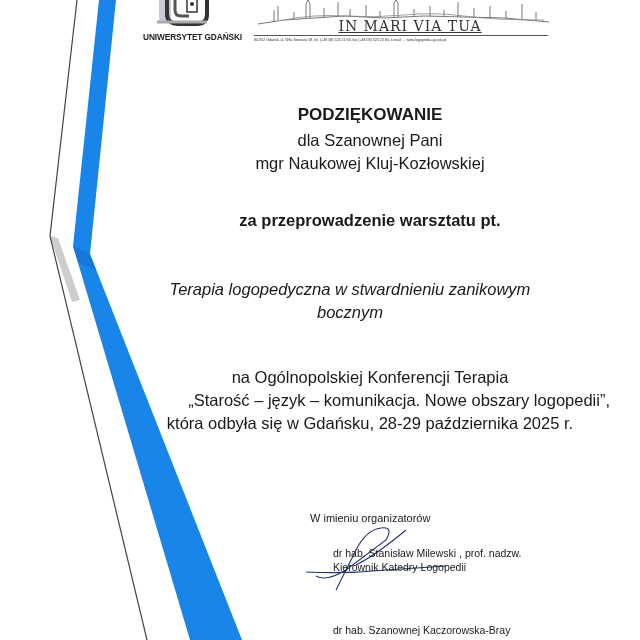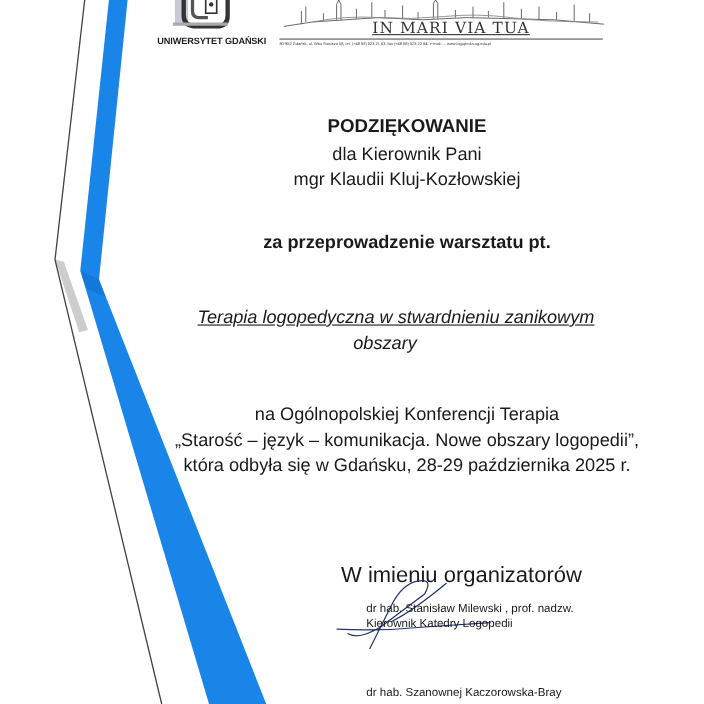--- a/index.html
+++ b/index.html
@@ -27,26 +27,26 @@
       position: absolute; left: 254px; top: 38px; width: 300px;
       font-family: "Liberation Sans", sans-serif; font-size: 3.6px; color: #333; white-space: nowrap;
     }
     .center { position: absolute; left: 160px; width: 420px; text-align: center; white-space: nowrap; }
     .title { top: 105px; font-family: "Liberation Sans", sans-serif; font-weight: bold; font-size: 17px; color: #1a1a1a; }
     .line { font-family: "Liberation Sans", sans-serif; font-size: 16.5px; color: #1a1a1a; }
     .l1 { top: 131px; }
     .l2 { top: 154px; }
     .l3 { top: 211px; font-weight: bold; }
     .topic { font-family: "Liberation Sans", sans-serif; font-style: italic; font-size: 16.5px; color: #1a1a1a; }
-    .t1 { top: 280px; left: 120px; width: 480px; text-decoration: underline; }
+    .t1 { top: 280px; left: 110px; width: 480px; }
     .t2 { top: 303px; left: 110px; width: 480px; }
     .c1 { top: 368px; }
-    .c2 { top: 391px; left: 130px; width: 480px; }
+    .c2 { top: 391px; left: 130px; width: 480px; text-align: right; }
     .c3 { top: 414px; left: 130px; width: 480px; }
-    .sig-head { position: absolute; left: 310px; top: 512px; font-family: "Liberation Sans", sans-serif; font-size: 20px; color: #1a1a1a; white-space: nowrap; }
+    .sig-head { position: absolute; left: 310px; top: 512px; font-family: "Liberation Sans", sans-serif; font-size: 11px; color: #1a1a1a; white-space: nowrap; }
     .sig-name { position: absolute; left: 306px; font-family: "Liberation Sans", sans-serif; font-size: 10.5px; color: #1a1a1a; white-space: nowrap; margin-left: 27px; }
     .s1 { top: 547px; }
     .s2 { top: 561px; }
     .s3 { top: 624px; }
     .signature { position: absolute; left: 286px; top: 520px; width: 170px; height: 80px; }
   </style>
 </head>
 <body>
 
 <svg class="deco" viewBox="0 0 640 640">
@@ -77,25 +77,25 @@
     <path d="M4 24 L30 20 L60 18 L90 16 L130 18 L170 16 L210 17 L250 18 L295 22"></path>
     <path d="M20 22 V10 M24 20 V6 M40 19 V12 M52 18 V4 L54 0 L56 4 V18 M70 17 V8 M84 16 V2 M96 16 V9 M112 17 V5 M126 17 V11 M140 17 V3 L142 0 L144 3 V17 M160 16 V9 M176 16 V6 M190 16 V10 M204 17 V2 M220 17 V8 M236 18 V6 M252 18 V11 M268 19 V4 M282 20 V12"></path>
     <path d="M30 20 Q60 14 90 16 T150 15 T210 16 T290 20" stroke="#888"></path>
   </g>
 </svg>
 <div class="motto">IN MARI VIA TUA</div>
 <div class="header-rule"></div>
 <div class="address">80-952 Gdańsk, ul. Wita Stwosza 58, tel. (+48 58) 523 21 63, fax (+48 58) 523 23 84, e-mail: ... www.logopedia.ug.edu.pl</div>
 
 <div class="center title">PODZIĘKOWANIE</div>
-<div class="center line l1">dla Kierownik Pani</div>
-<div class="center line l2">mgr Klaudii Kluj-Kozłowskiej</div>
+<div class="center line l1">dla Szanownej Pani</div>
+<div class="center line l2">mgr Naukowej Kluj-Kozłowskiej</div>
 <div class="center line l3">za przeprowadzenie warsztatu pt.</div>
 <div class="center topic t1">Terapia logopedyczna w stwardnieniu zanikowym</div>
-<div class="center topic t2">obszary</div>
+<div class="center topic t2">bocznym</div>
 <div class="center line c1">na Ogólnopolskiej Konferencji Terapia</div>
 <div class="center line c2">„Starość – język – komunikacja. Nowe obszary logopedii”,</div>
 <div class="center line c3">która odbyła się w Gdańsku, 28-29 października 2025 r.</div>
 
 <div class="sig-head">W imieniu organizatorów</div>
 <svg class="signature" viewBox="0 0 170 80">
   <path d="M50 70 L70 30 Q80 10 95 8 Q108 6 100 20 L60 50 Q40 62 30 56 M70 45 Q90 35 120 10 M20 52 Q60 54 100 50 Q130 48 160 46" fill="none" stroke="#23356e" stroke-width="1.1"></path>
 </svg>
 <div class="sig-name s1">dr hab. Stanisław Milewski , prof. nadzw.</div>
 <div class="sig-name s2">Kierownik Katedry Logopedii</div>

